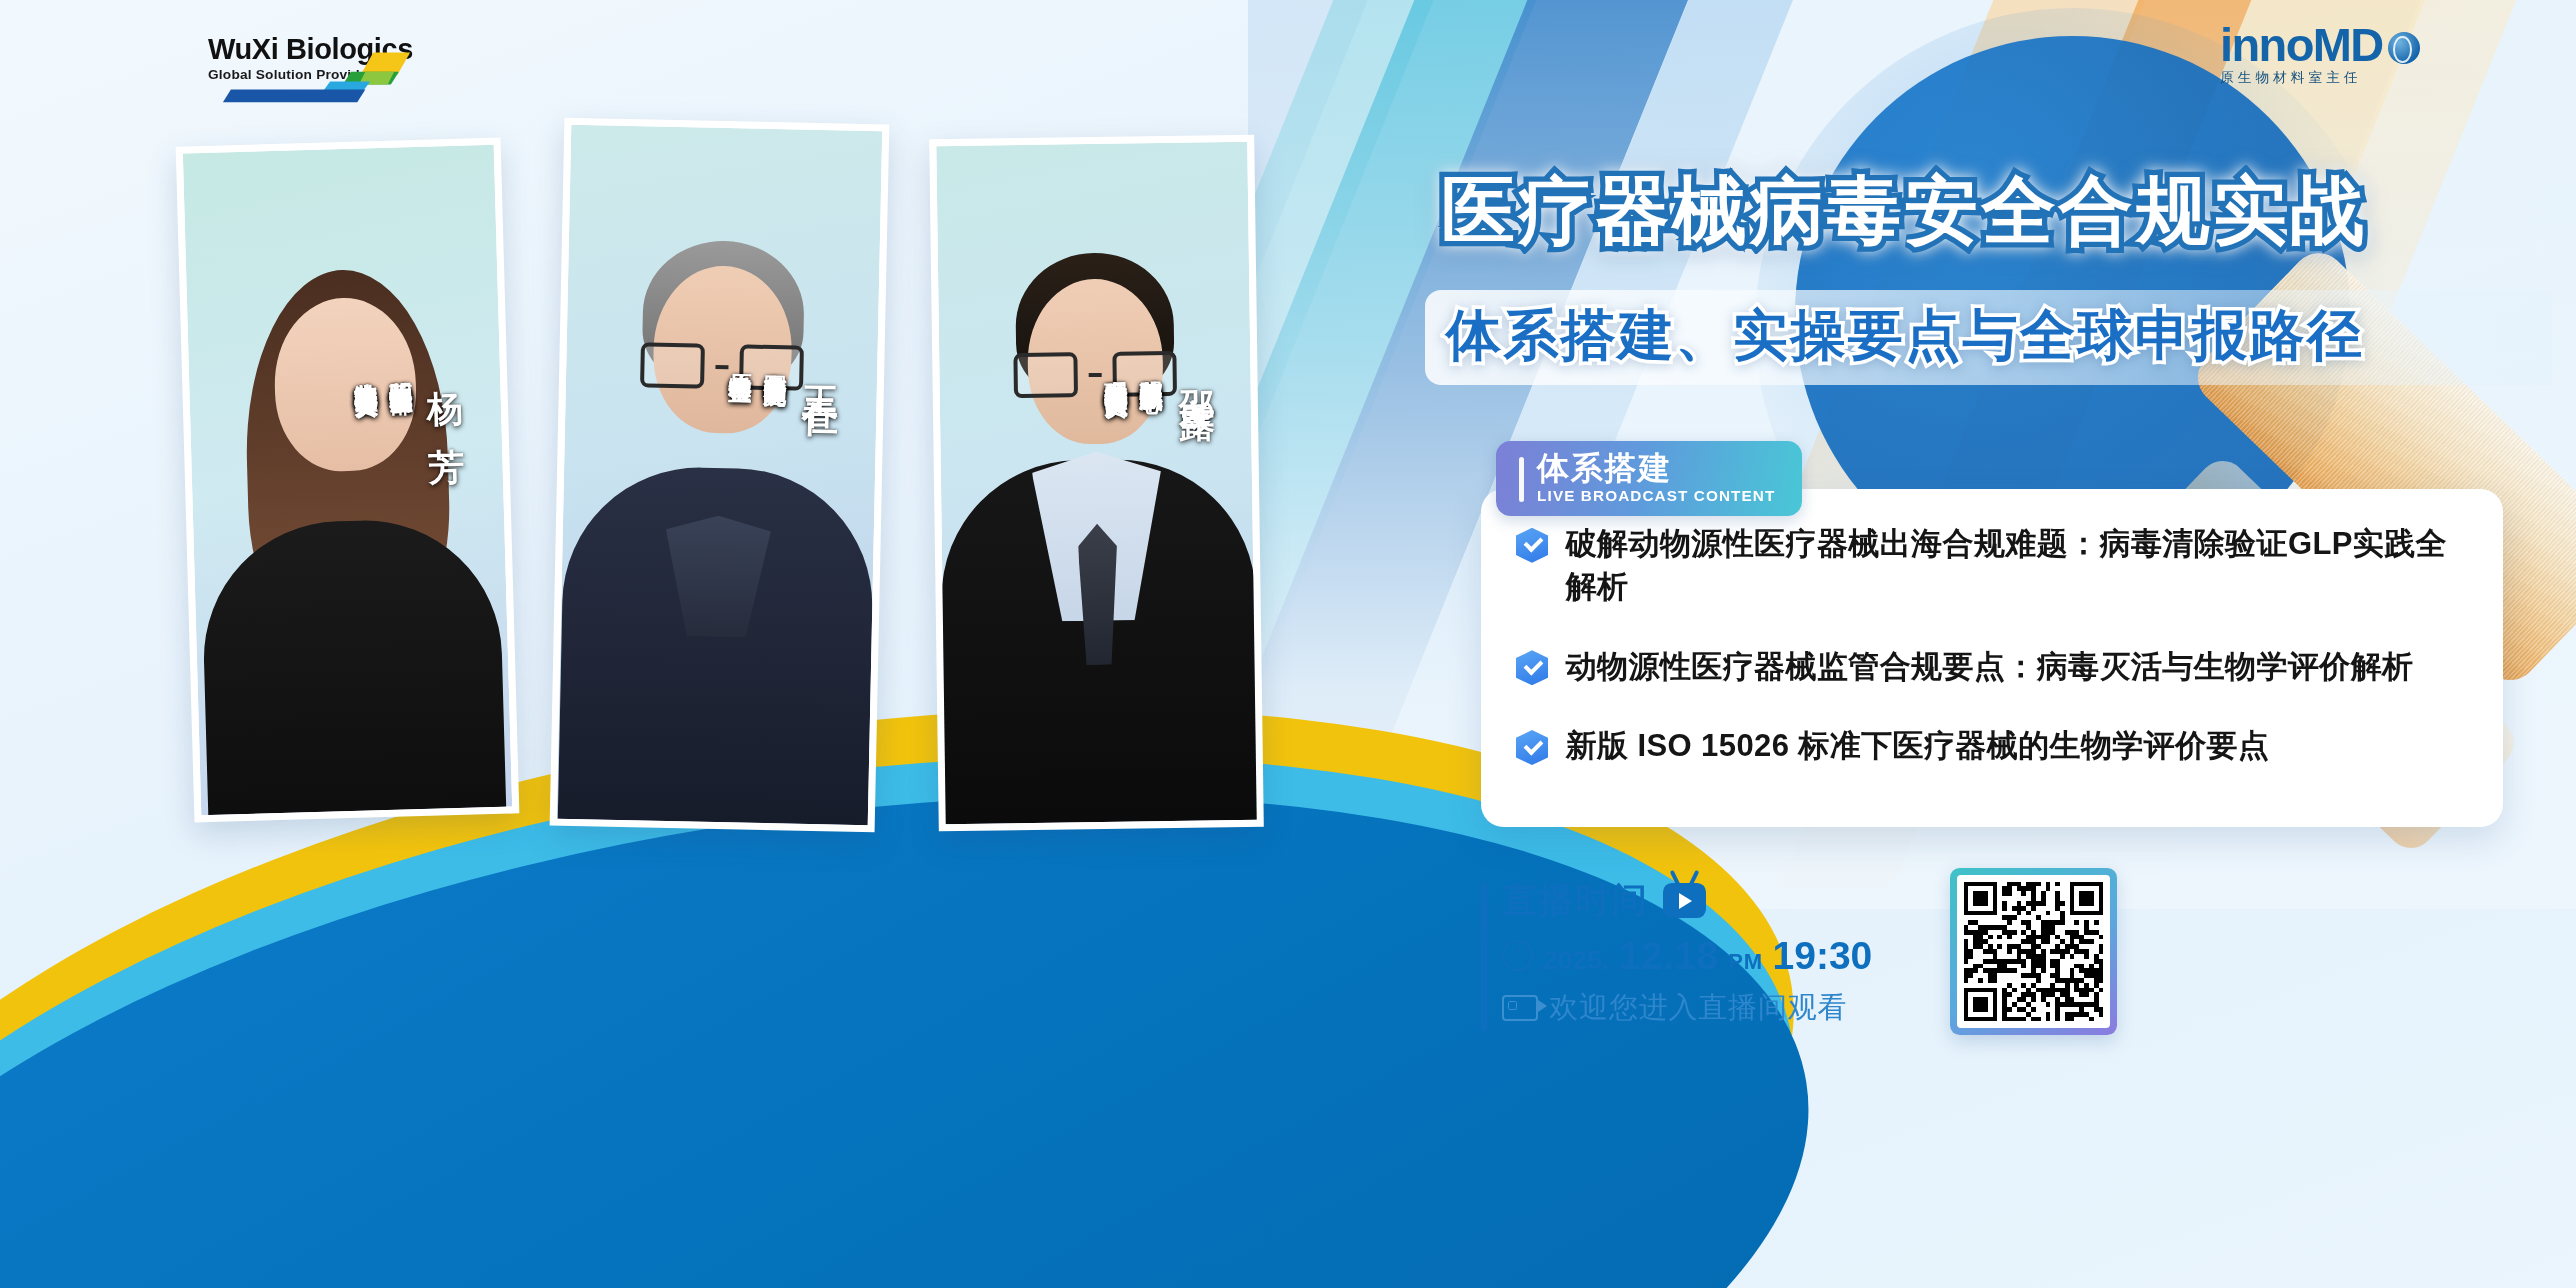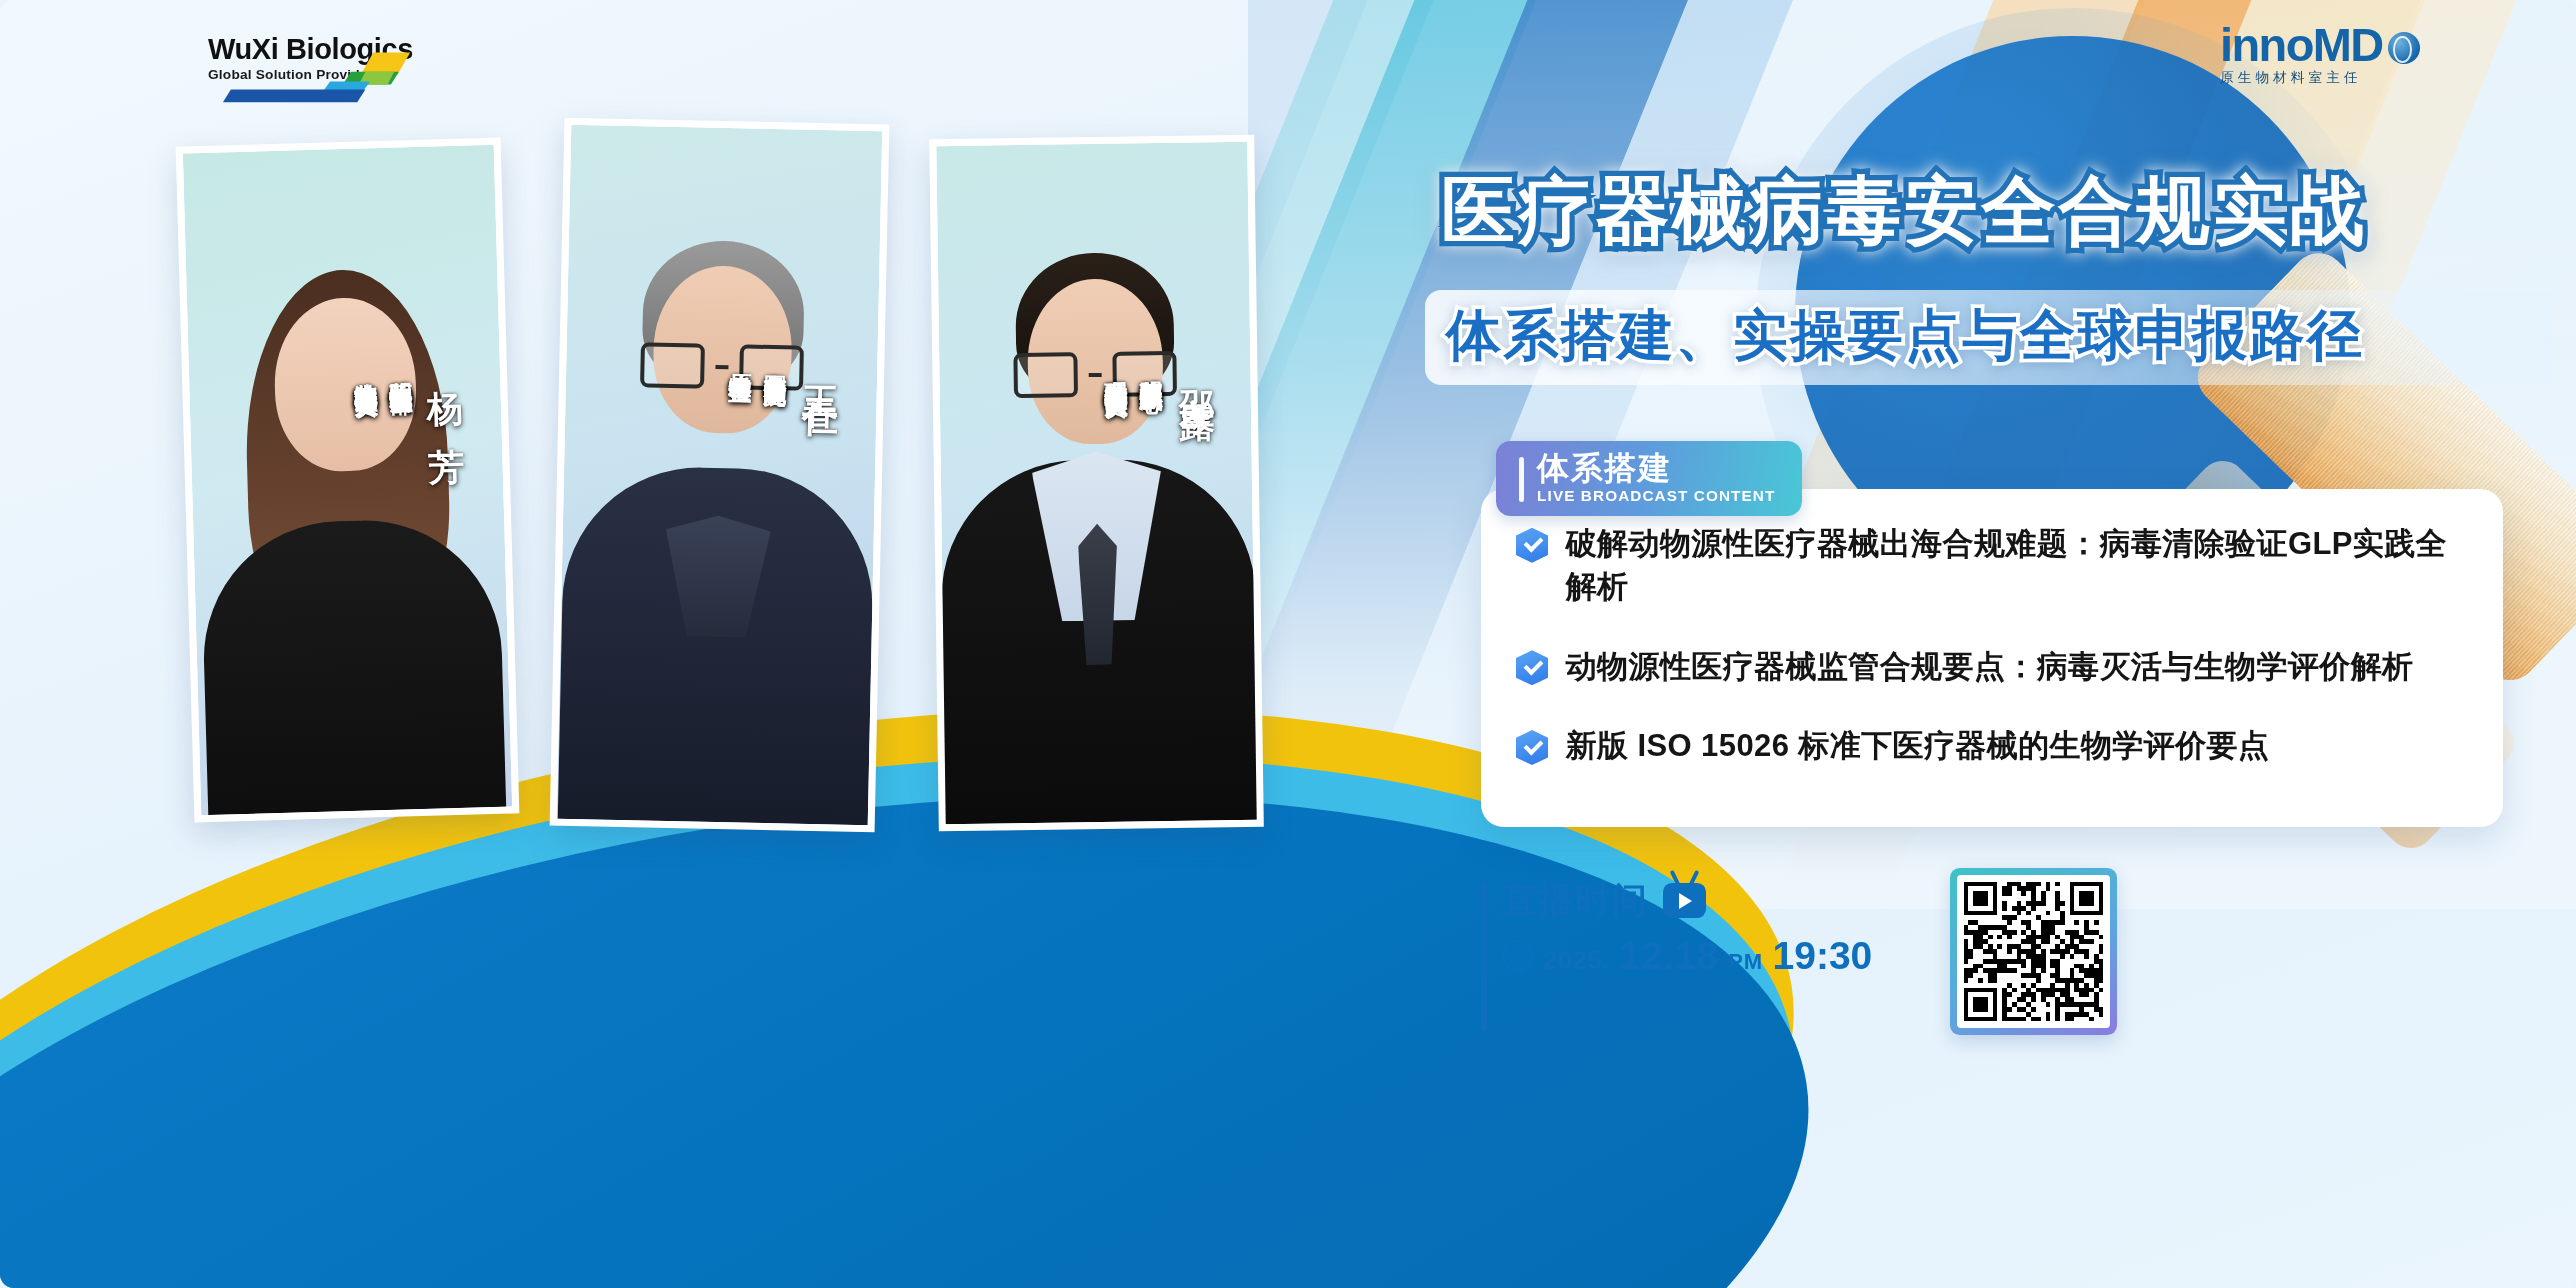--- a/index.html
+++ b/index.html
@@ -1,21 +1,21 @@
 <!DOCTYPE html>
 <html style="font-size:13px"><head>
 <meta charset="utf-8">
 <style>
   html,body{margin:0;padding:0;}
   body{
     width:2576px;height:1288px;overflow:hidden;
     font-family:"Liberation Sans","DejaVu Sans",sans-serif;
     background:#EAF4FC;
   }
-  .stage{position:relative;width:2576px;height:1288px;overflow:hidden;background:#EDF6FD;border-radius:14px;}
+  .stage{position:relative;width:2576px;height:1288px;overflow:hidden;background:#EDF6FD;}
 
   
   .bg-base{position:absolute;inset:0;
     background:linear-gradient(160deg,#F2F9FE 0%,#E8F3FC 35%,#E3F1FB 60%,#EAF5FD 100%);}
 
   .bg-ribbons{position:absolute;left:1248px;top:-97px;width:1369px;height:1006px;overflow:hidden;}
   .rb{position:absolute;top:-209px;height:1369px;transform:rotate(22deg);transform-origin:top left;opacity:.85;}
   .rb1{left:113px;width:121px;background:linear-gradient(180deg,#BBD7F2,#9FC8EA);opacity:.55;}
   .rb2{left:209px;width:93px;background:linear-gradient(180deg,#7FD3E2,#5FC3D8);opacity:.6;}
   .rb3{left:290px;width:113px;background:linear-gradient(180deg,#2BB8D8,#1FA6CB);opacity:.75;}
@@ -309,20 +309,24 @@
           <span class="tv-play"></span>
         </span>
     </div>
     <div class="t-row2">
       <span class="clock"></span>
       <span class="t-year">2025.</span>
       <span class="t-date">12.18</span>
       <span class="t-pm">PM</span>
       <span class="t-time">19:30</span>
     </div>
+    <div class="t-row3">
+      <span class="cam"></span>
+      <span class="t-note">欢迎您进入直播间观看</span>
+    </div>
   </div>
 
   <div class="qr-wrap">
     <div class="qr-inner">
       <div class="qr-grid" id="qr">
           <i></i>
           <i></i>
           <i></i>
           <i></i>
           <i></i>

